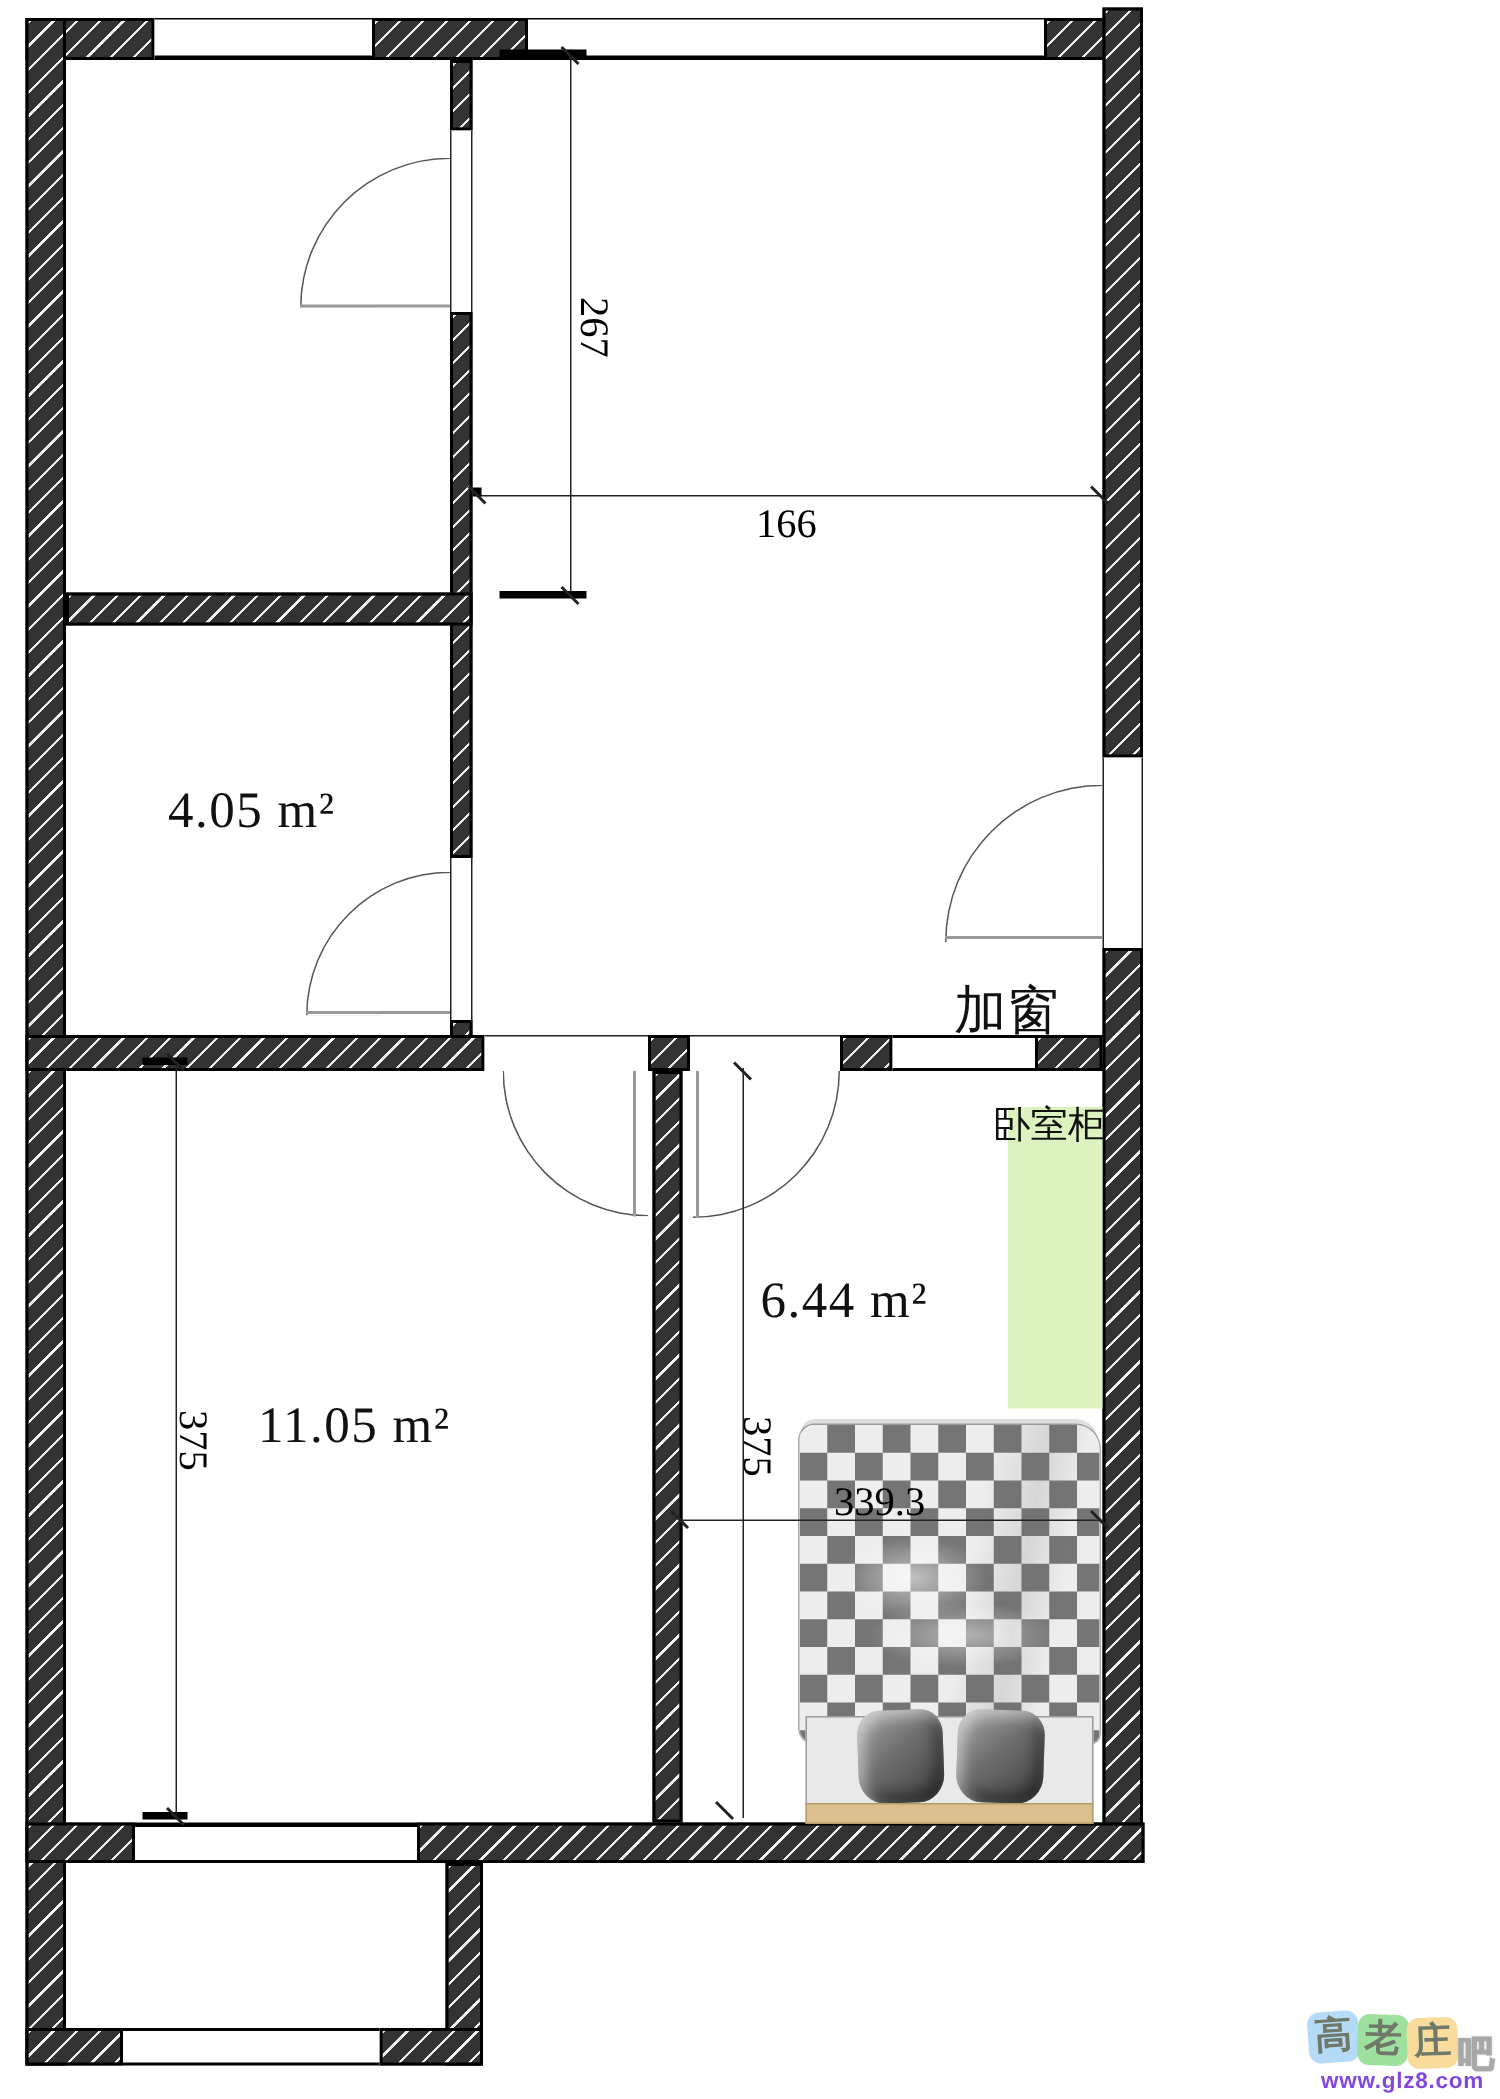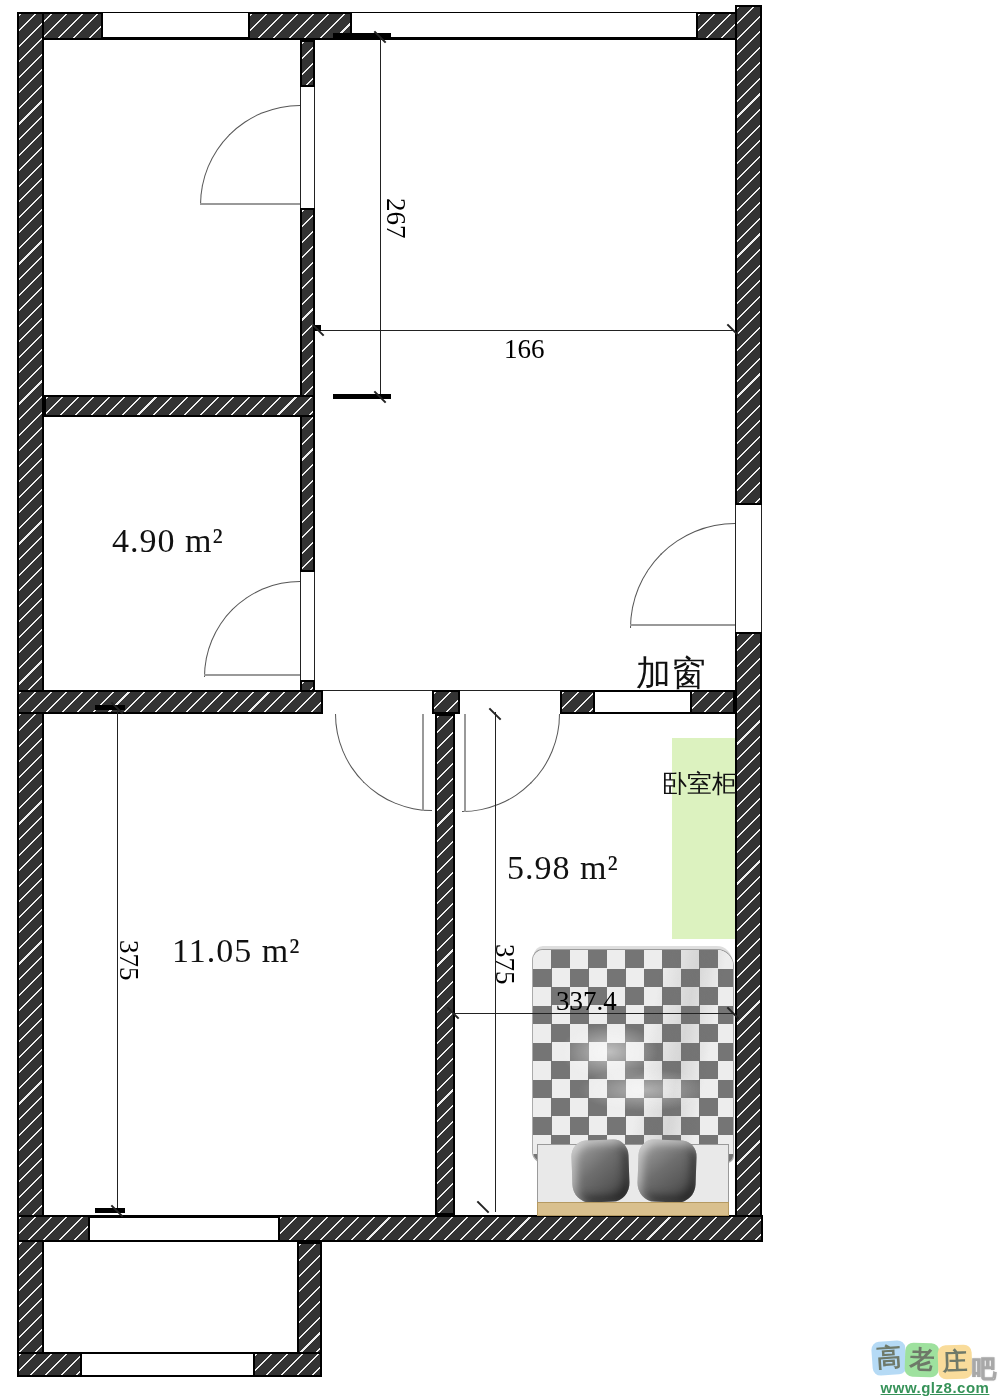--- a/index.html
+++ b/index.html
@@ -51,21 +51,21 @@
      background:linear-gradient(140deg,#ababab 0%,#6e6e6e 45%,#3f3f3f 100%);
      box-shadow:inset 4px 4px 9px rgba(255,255,255,.5),inset -5px -6px 10px rgba(0,0,0,.45);}
   
   #watermark{position:absolute;left:872px;top:1333px;width:128px;height:62px;opacity:.85;}
   .wm-tile{position:absolute;width:34px;height:34px;border-radius:8px;text-align:center;
      line-height:34px;font-size:25px;font-weight:bold;color:#55624f;}
   .wm-suffix{position:absolute;left:100px;top:20px;font-size:24px;font-weight:bold;color:#fff;
      -webkit-text-stroke:1px #9a9a9a;text-shadow:0 0 2px #aaa;}
   .wm-url{position:absolute;left:0;top:46px;width:126px;text-align:center;
      font-family:"Liberation Sans","DejaVu Sans",sans-serif;
-     font-size:15px;font-weight:bold;color:#15803d;letter-spacing:.5px;text-decoration:underline;}
+     font-size:15px;font-weight:bold;color:#6d28d9;letter-spacing:.5px;}
 </style>
 </head>
 <body>
 
 <div id="plan">
 
   <div class="wall" style="left:17px;top:12px;width:86px;height:28px;"></div>
   <div class="wall" style="left:248px;top:12px;width:104px;height:28px;"></div>
   <div class="wall" style="left:696px;top:12px;width:41px;height:28px;"></div>
   <div class="wall" style="left:735px;top:5px;width:27px;height:500px;"></div>
@@ -106,33 +106,33 @@
 
   <div class="doorgap-h" style="left:323px;top:690px;width:109px;height:24px;"></div>
   <div class="arc arc-bl" style="left:335px;top:714px;width:97px;height:97px;"></div>
   <div class="leaf" style="left:422px;top:714px;width:2px;height:97px;"></div>
 
   <div class="doorgap-h" style="left:460px;top:690px;width:100px;height:24px;"></div>
   <div class="arc arc-br" style="left:462px;top:714px;width:98px;height:98px;"></div>
   <div class="leaf" style="left:464px;top:714px;width:2px;height:98px;"></div>
 
   <div class="cabinet"></div>
-  <div class="cnlabel" style="left:662px;top:767px;">卧室柜</div>
+  <div class="cnlabel" style="left:662px;top:733px;">卧室柜</div>
 
   <div id="bed">
     <div class="blanket"></div>
     <div class="sheet"></div>
     <div class="pillow" style="left:39px;top:196px;transform:rotate(-2deg);"></div>
     <div class="pillow" style="left:105px;top:196px;width:58px;transform:rotate(2deg);"></div>
     <div class="headboard"></div>
   </div>
 
-  <div class="arealabel" style="left:112px;top:522px;">4.90 m²</div>
+  <div class="arealabel" style="left:112px;top:522px;">4.05 m²</div>
   <div class="arealabel" style="left:172px;top:932px;">11.05 m²</div>
-  <div class="arealabel" style="left:507px;top:849px;">5.98 m²</div>
+  <div class="arealabel" style="left:507px;top:849px;">6.44 m²</div>
   <div class="cnlabel" style="left:636px;top:650px;font-size:35px;">加窗</div>
 
   <div class="dimline" style="left:380px;top:33px;width:1px;height:364px;"></div>
   <div class="dimbar" style="left:333px;top:33px;width:58px;height:5px;"></div>
   <div class="dimbar" style="left:333px;top:394px;width:58px;height:5px;"></div>
   <div class="tick" style="left:372px;top:36px;"></div>
   <div class="tick" style="left:372px;top:396px;"></div>
   <div class="dimtext vtext" style="left:409px;top:198px;">267</div>
 
   <div class="dimline" style="left:318px;top:330px;width:415px;height:1px;"></div>
@@ -149,21 +149,21 @@
   <div class="dimtext vtext" style="left:142px;top:940px;">375</div>
 
   <div class="dimline" style="left:495px;top:712px;width:1px;height:500px;"></div>
   <div class="tick" style="left:487px;top:713px;"></div>
   <div class="tick" style="left:475px;top:1206px;"></div>
   <div class="dimtext vtext" style="left:518px;top:944px;">375</div>
 
   <div class="dimline" style="left:453px;top:1013px;width:280px;height:1px;"></div>
   <div class="tick" style="left:445px;top:1012px;"></div>
   <div class="tick" style="left:725px;top:1012px;"></div>
-  <div class="dimtext" style="left:556px;top:988px;">337.4</div>
+  <div class="dimtext" style="left:556px;top:988px;">339.3</div>
 
   <div id="watermark">
     <div class="wm-tile" style="left:0;top:8px;background:#a9d4f4;transform:rotate(-4deg);">高</div>
     <div class="wm-tile" style="left:33px;top:10px;background:#8edc8e;transform:rotate(2deg);">老</div>
     <div class="wm-tile" style="left:66px;top:12px;background:#f8d68a;transform:rotate(-2deg);">庄</div>
     <div class="wm-suffix">吧</div>
     <div class="wm-url">www.glz8.com</div>
   </div>
 
 </div>

